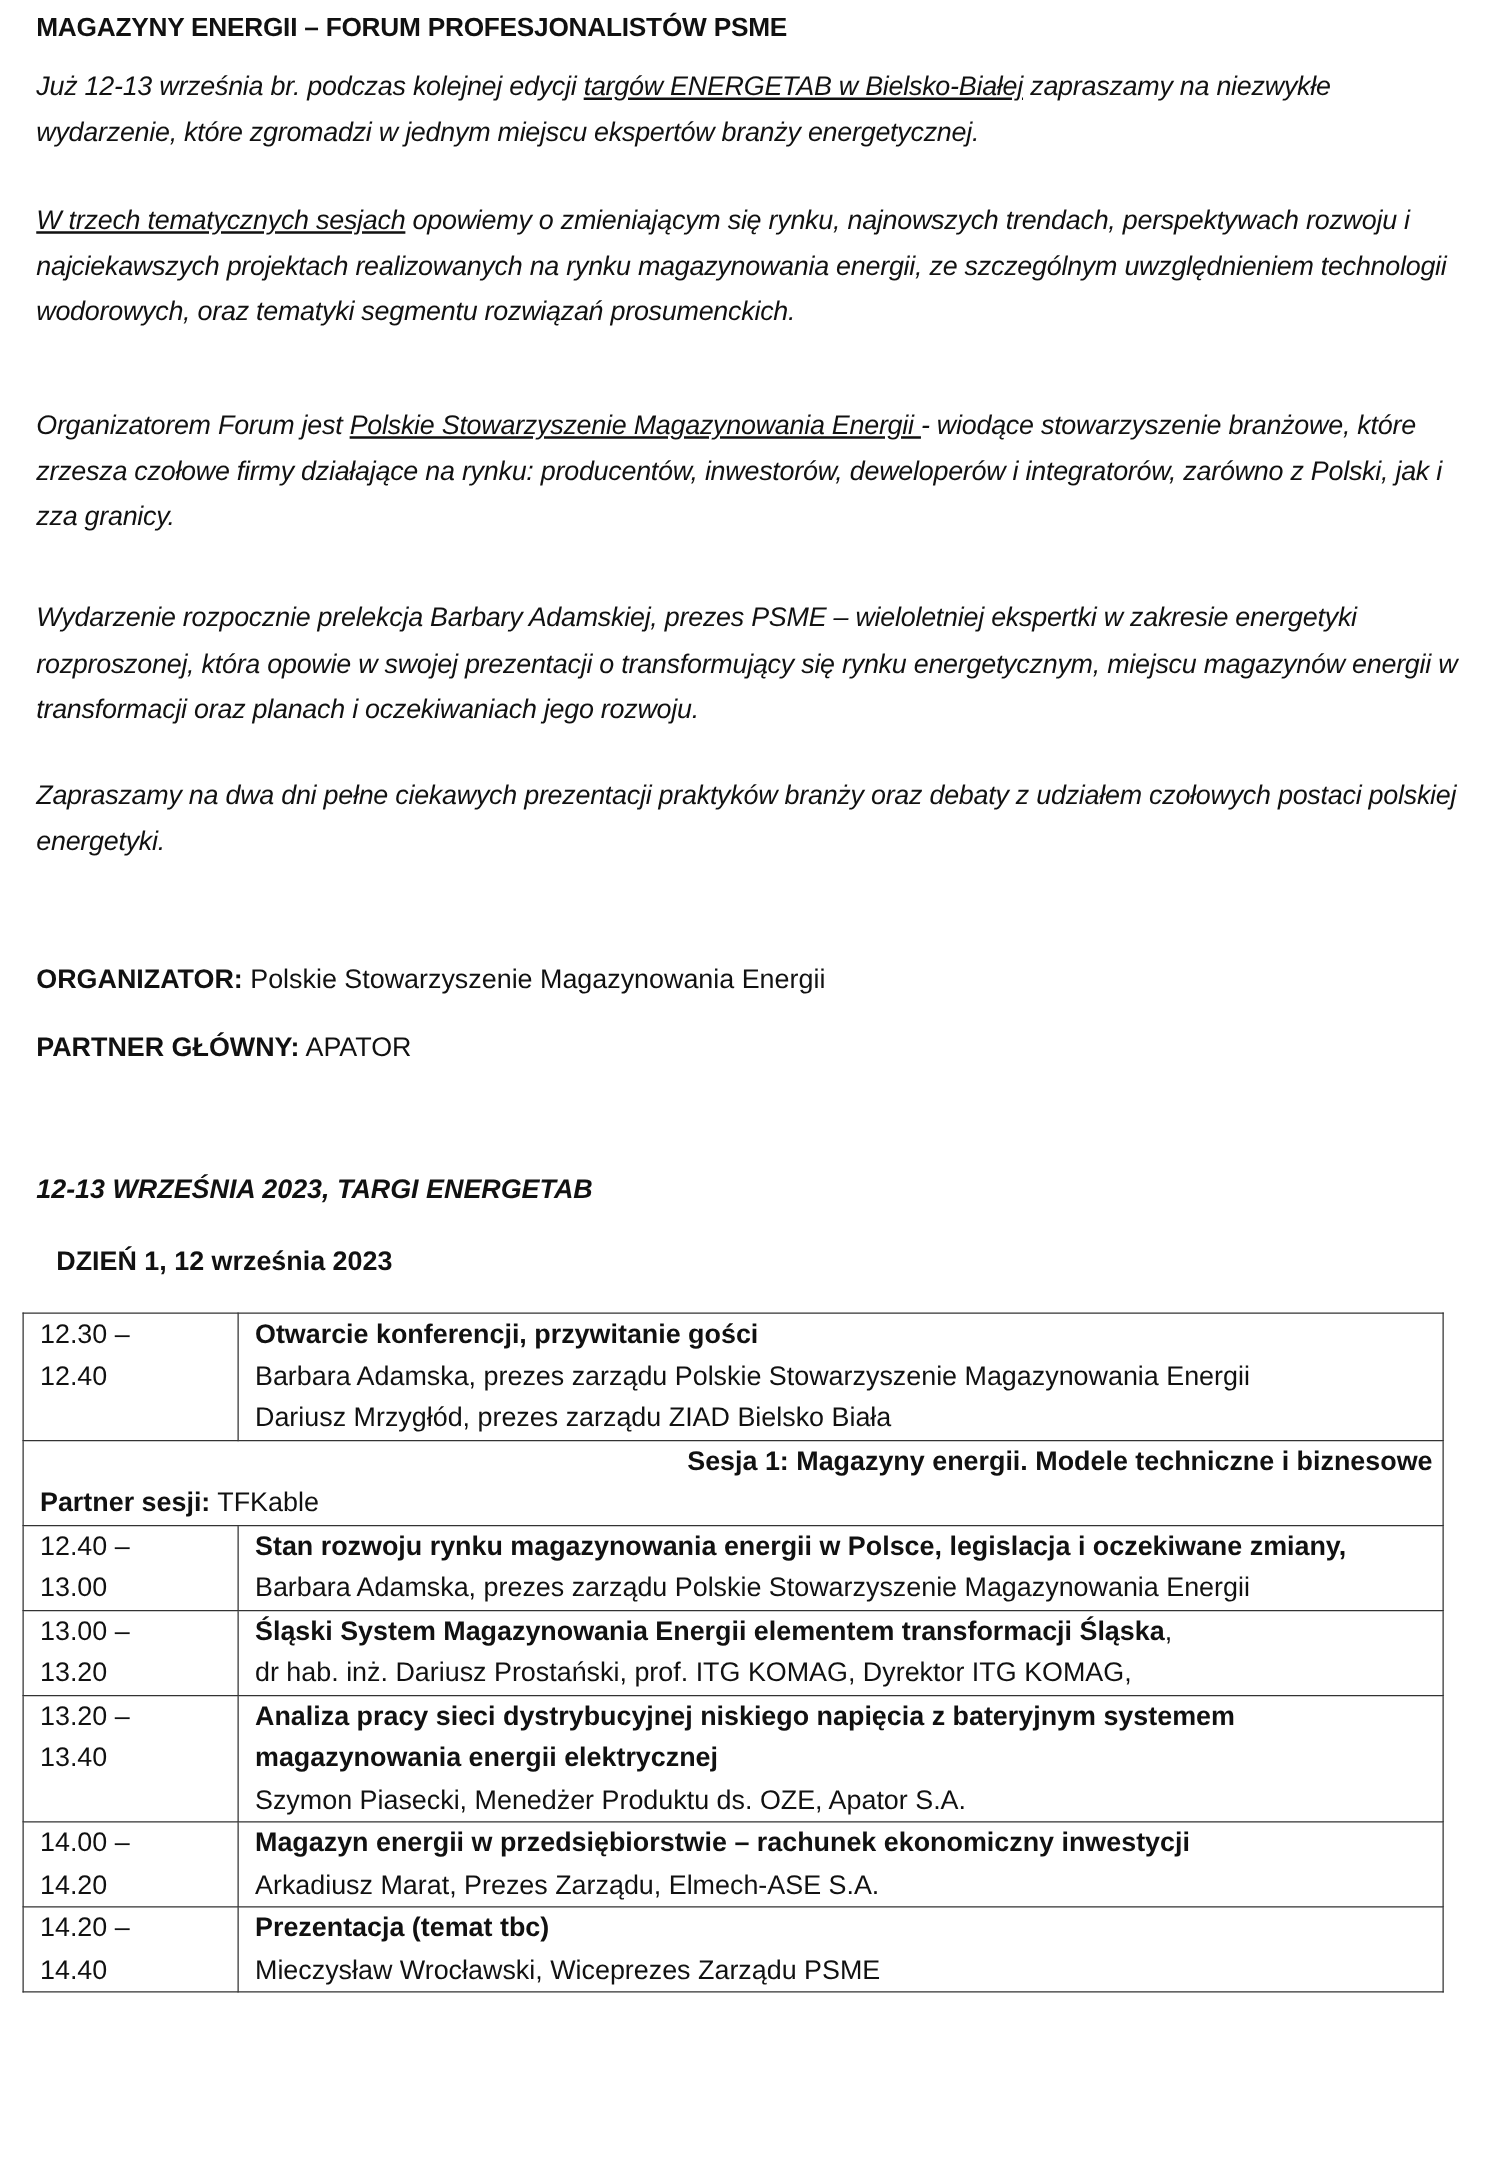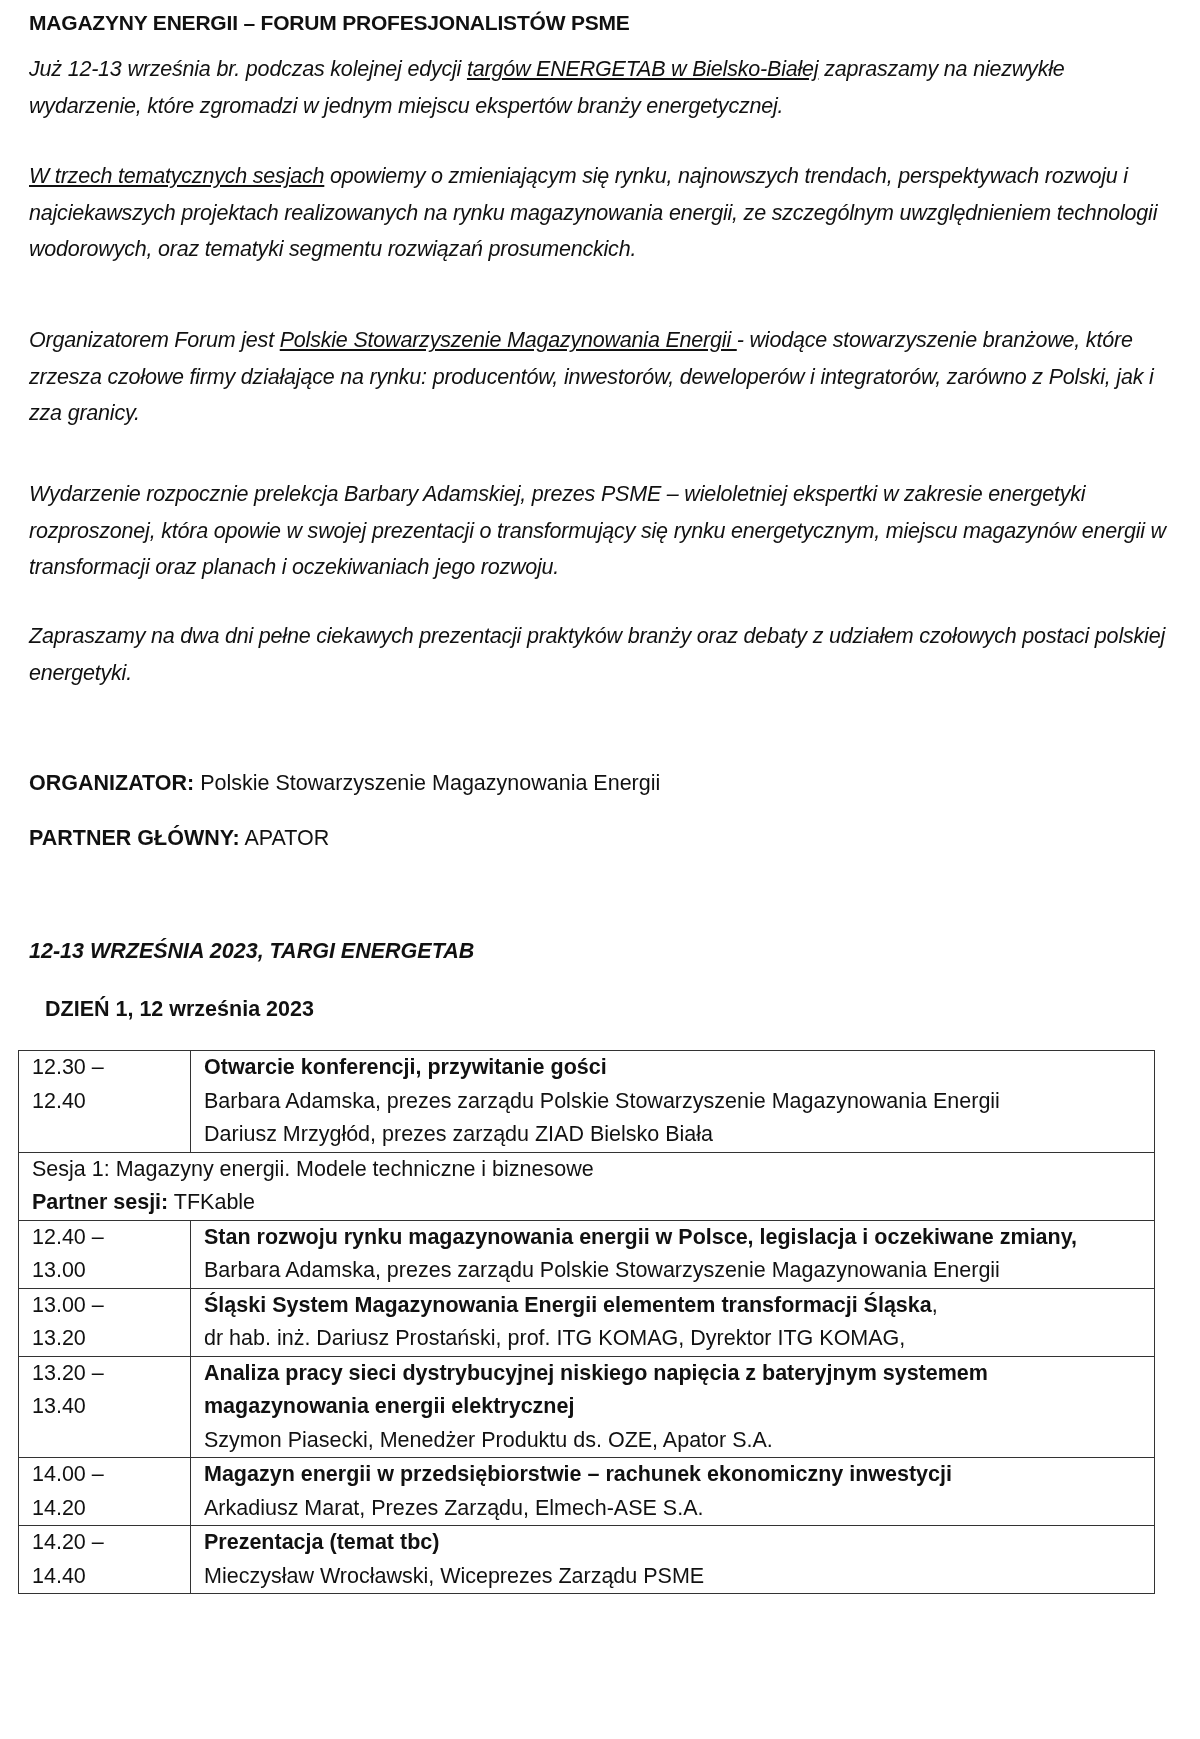--- a/index.html
+++ b/index.html
@@ -26,21 +26,21 @@
 
   table.agenda {
     position: absolute; left: 18px; top: 1050px; width: 1137px;
     border-collapse: collapse; font-size: 21.5px; line-height: 33.5px;
   }
   table.agenda td { border: 1.5px solid #333333; vertical-align: top; padding: 0 8px 0 13px; }
   table.agenda td.time { width: 150px; }
   table.agenda td.desc { padding-left: 13px; }
   table.agenda .topic { font-weight: bold; display: block; }
   table.agenda .speaker { display: block; }
-  table.agenda .session-title { font-weight: normal; display: block; }
+  table.agenda .session-title { font-weight: bold; display: block; text-align: right; }
   table.agenda .session-partner b { font-weight: bold; text-align: right; }
 </style>
 </head>
 <body>
 
 <div class="page">
   <div class="title">MAGAZYNY ENERGII – FORUM PROFESJONALISTÓW PSME</div>
 
   <p class="para" id="p1" style="margin:0">
     <span>Już 12-13 września br. podczas kolejnej edycji </span><u>targów ENERGETAB w Bielsko-Białej</u><span> zapraszamy na niezwykłe wydarzenie, które zgromadzi w jednym miejscu ekspertów branży energetycznej.</span>

